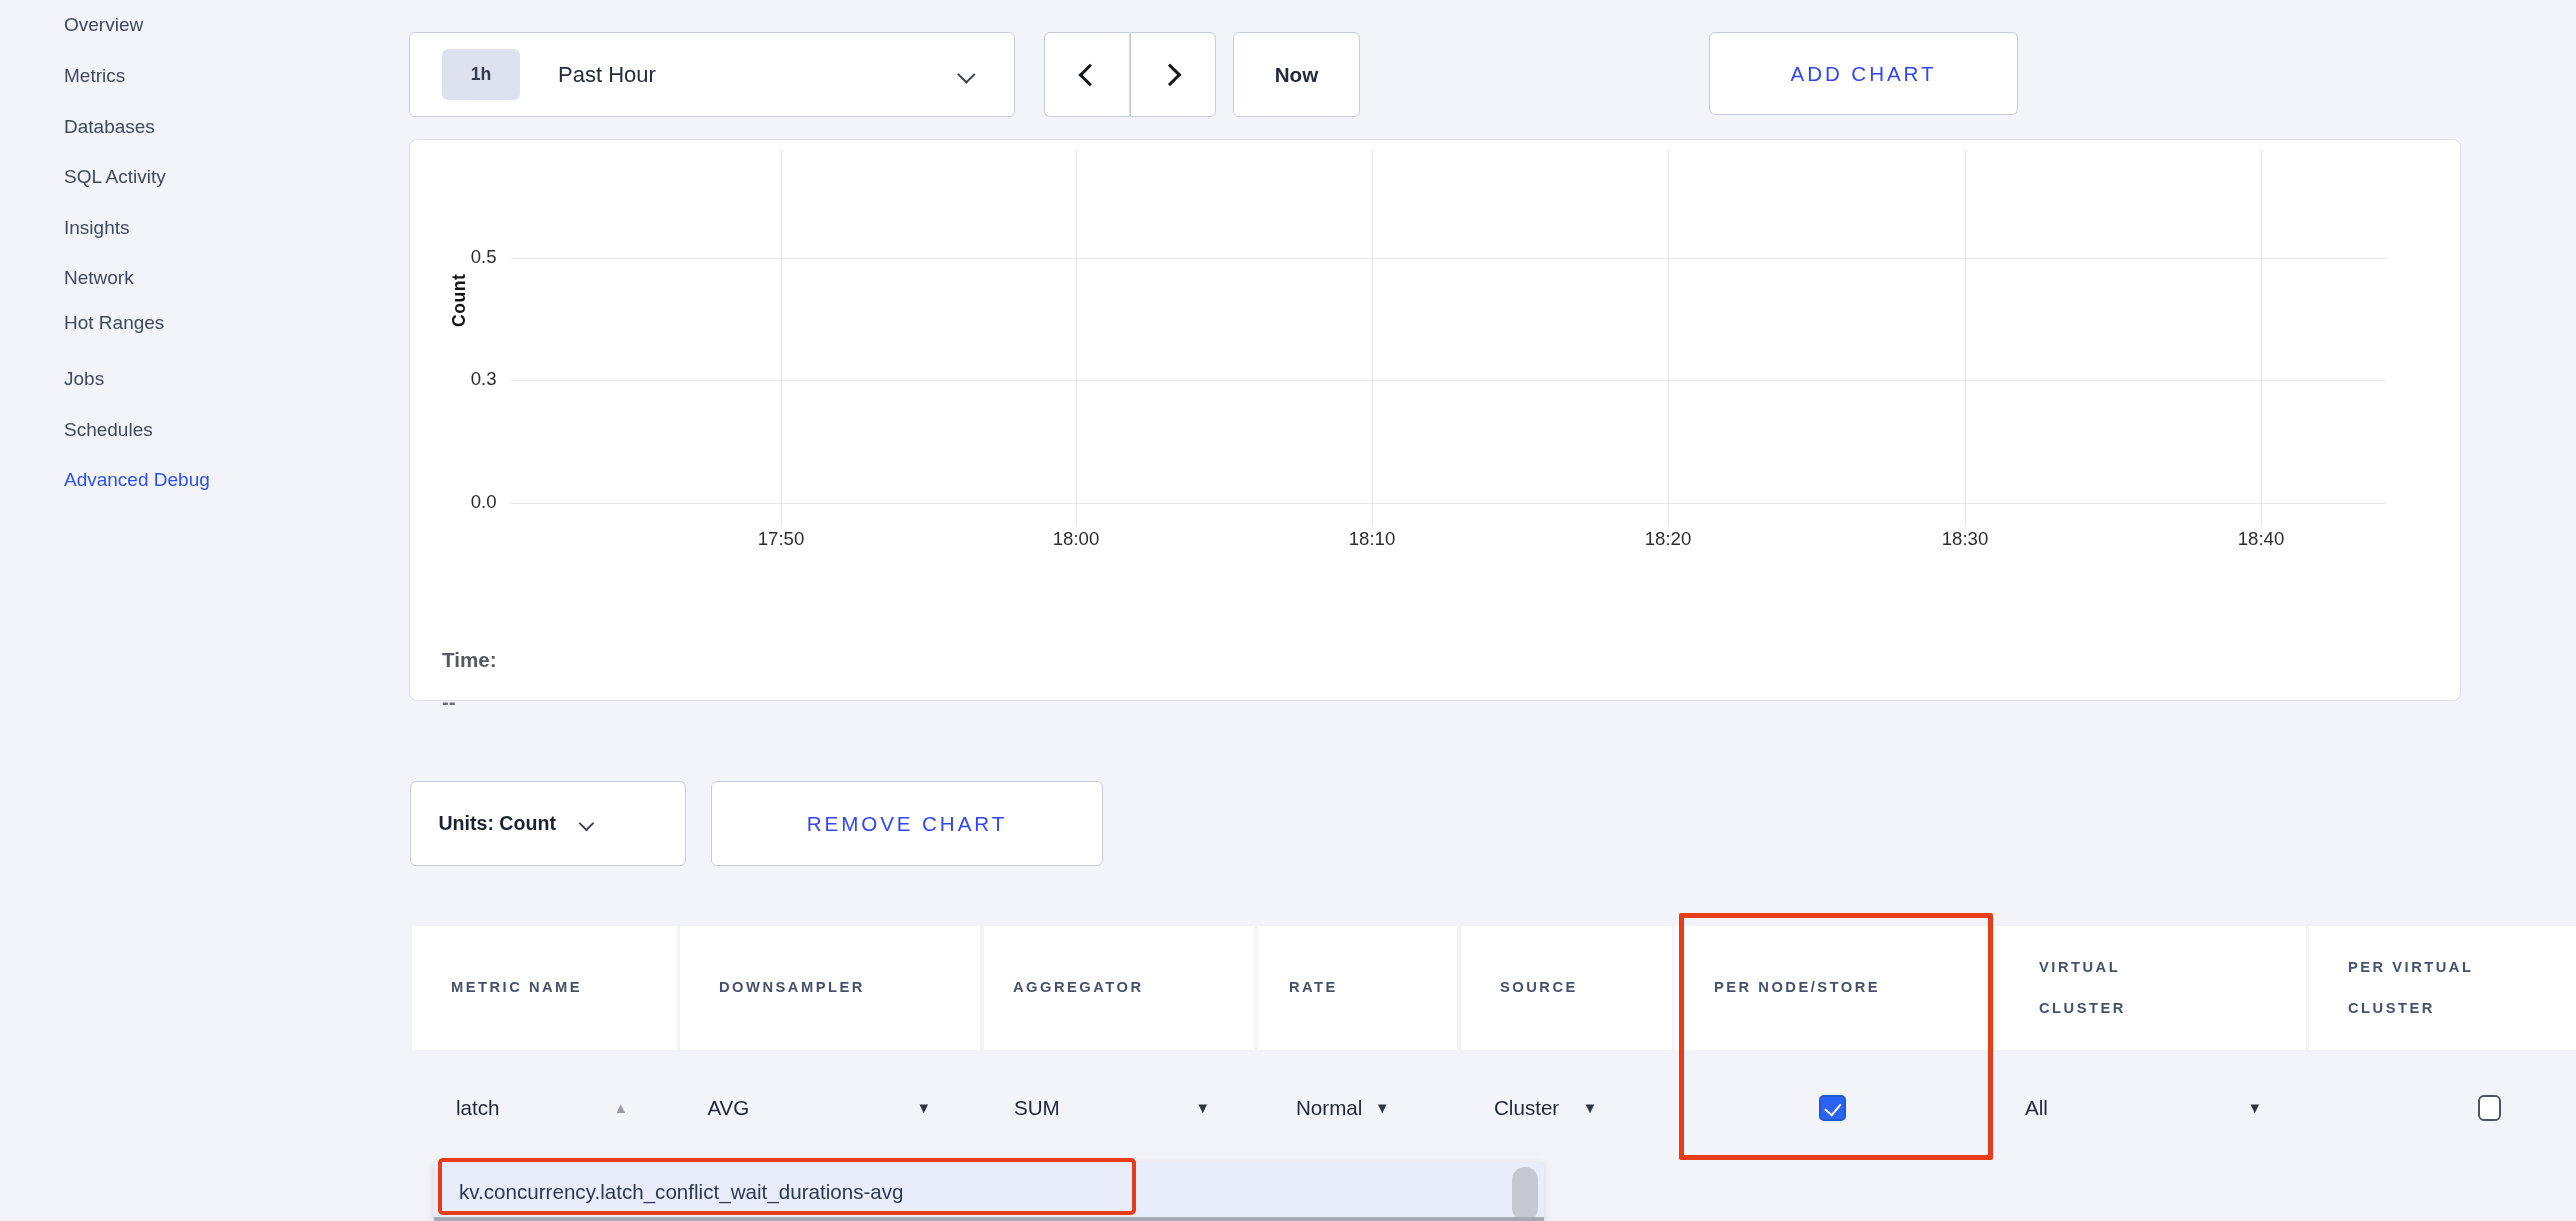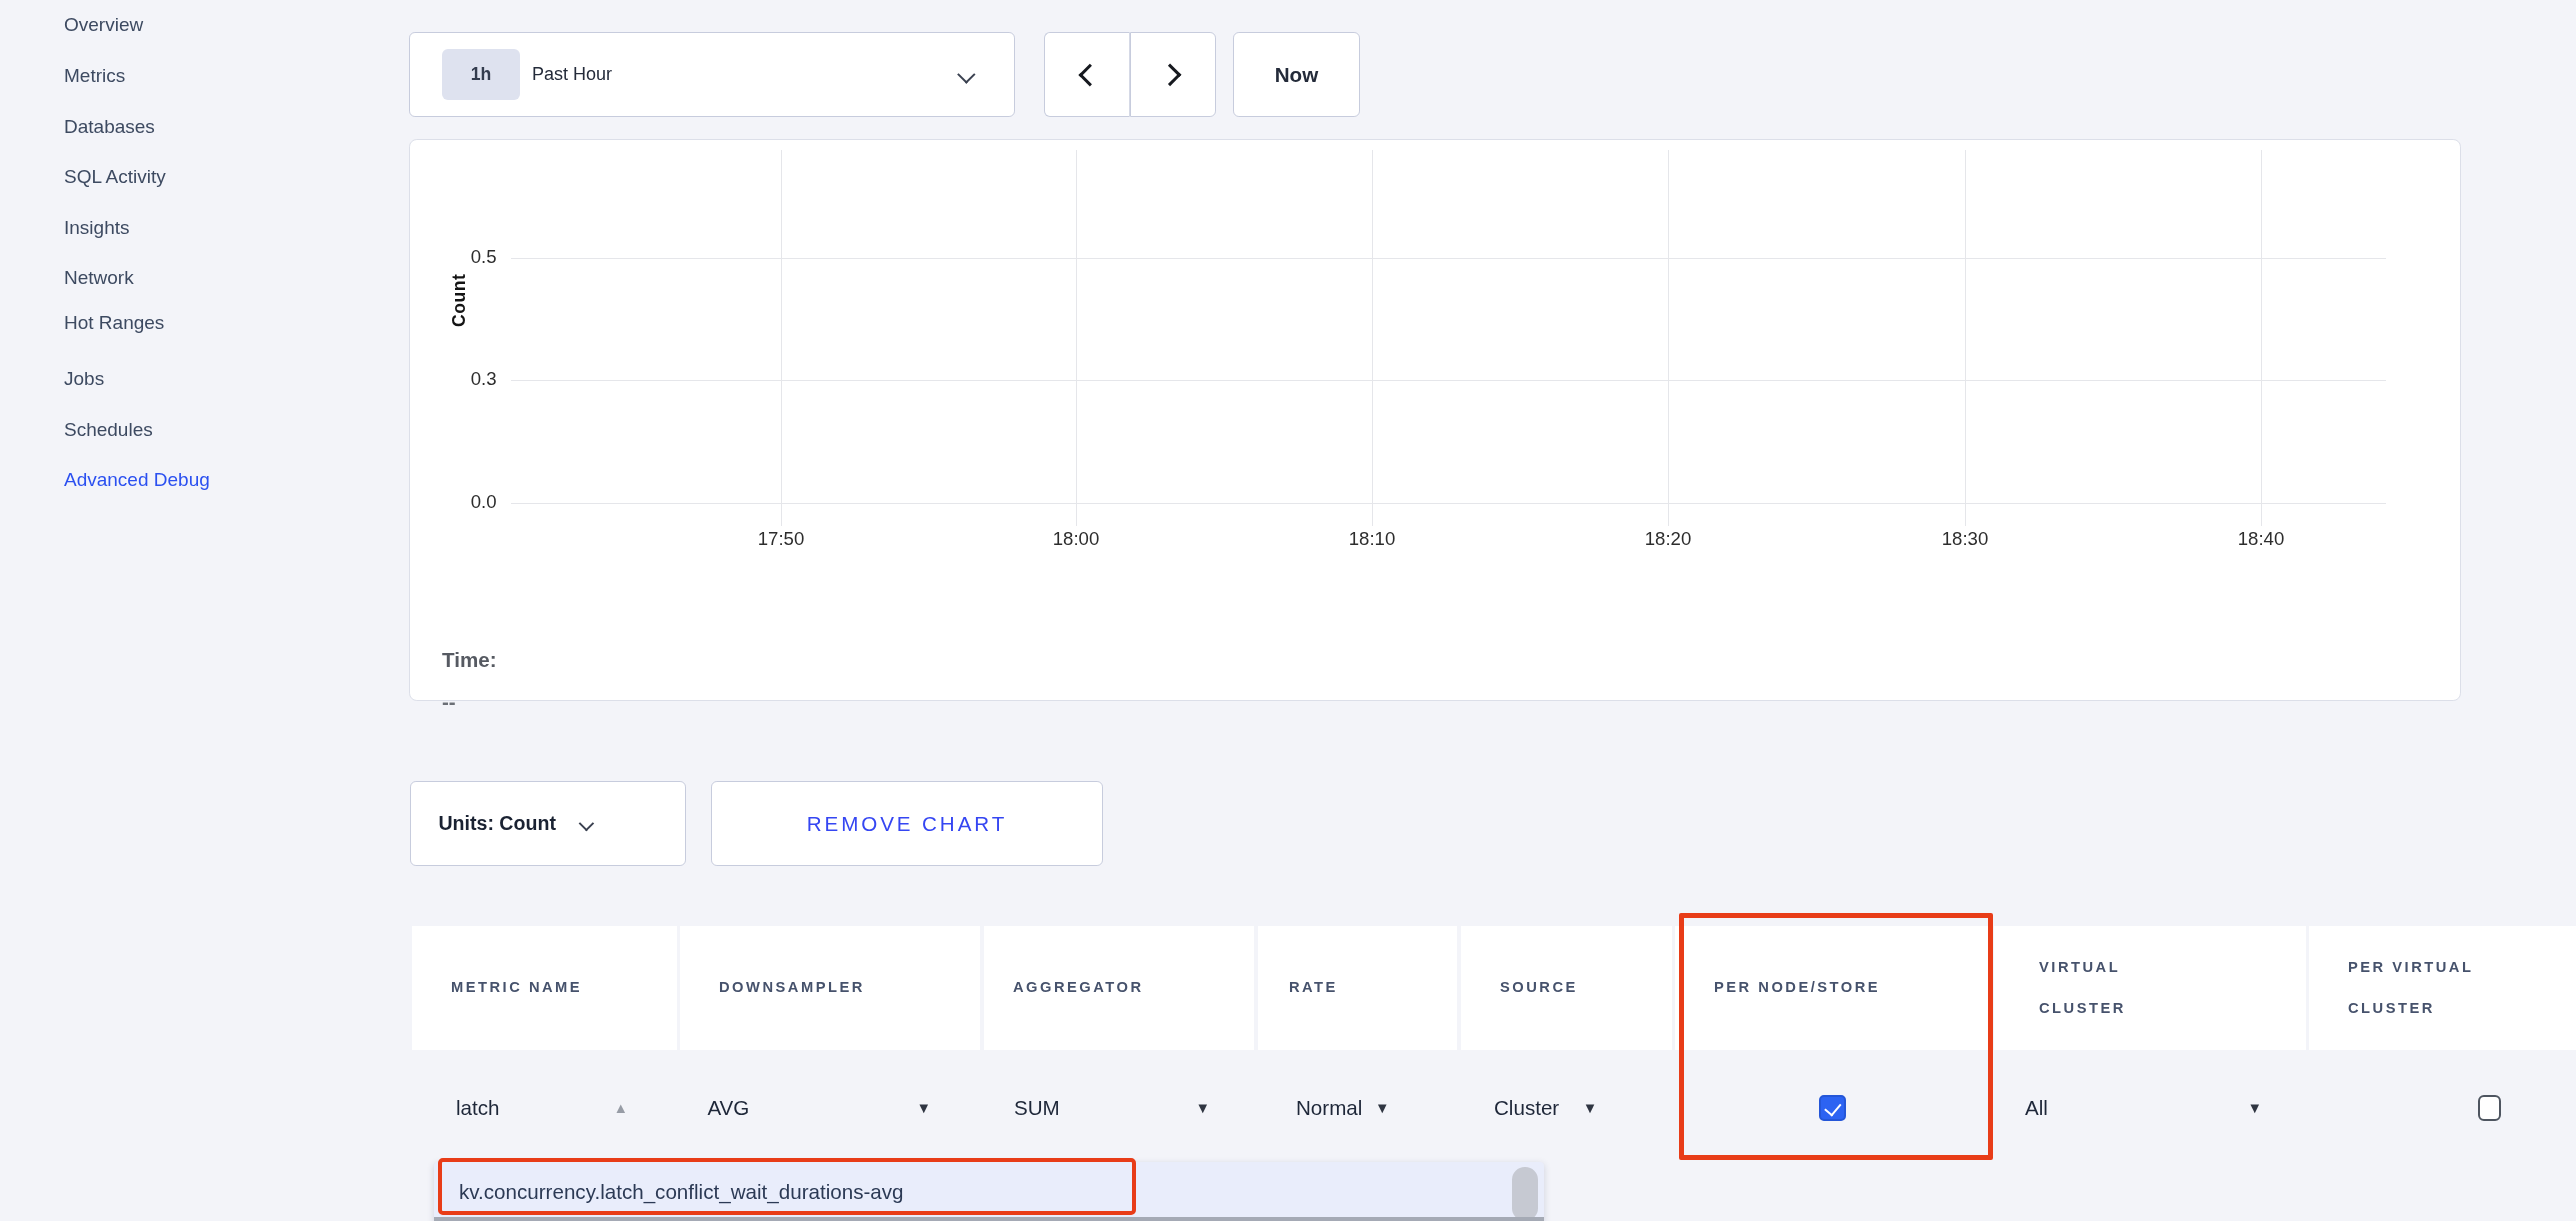--- a/index.html
+++ b/index.html
@@ -25,21 +25,21 @@
     background:#fff;border:1px solid #c7ccdd;border-radius:5.9px;
     display:flex;align-items:center;justify-content:center;
     box-sizing:border-box;cursor:pointer;
   }
   .range-select{left:409px;top:32px;width:606px;height:85px;justify-content:flex-start;}
   .range-badge{
     margin-left:32px;width:78px;height:51px;border-radius:5.9px;background:#dee2ef;
     display:flex;align-items:center;justify-content:center;
     font-size:17.6px;font-weight:700;color:#333c4e;
   }
-  .range-label{margin-left:12px;font-size:18px;color:#242b3a;}
+  .range-label{margin-left:38px;font-size:22px;color:#242b3a;}
   .chev{
     width:12.7px;height:12.7px;box-sizing:border-box;
     border-right:2.5px solid #3a4150;border-bottom:2.5px solid #3a4150;
     transform:rotate(45deg);
   }
   .range-select .chev{position:absolute;right:41px;top:35px;}
 
   .pager{left:1044px;top:32px;width:172px;height:85px;display:flex;}
   .pager .half{
     flex:1;background:#fff;border:1px solid #c7ccdd;box-sizing:border-box;
@@ -180,20 +180,23 @@
       </div>
     <div class="half right">
         <span class="chev-right"></span>
       </div>
   </div>
 
   <div class="abs btn now-btn">
       <span>Now</span>
     </div>
 
+  <div class="abs btn add-chart ghost-blue">
+      <span>ADD CHART</span>
+    </div>
 
   <div class="abs chart-card">
     <div class="abs ylab">Count</div>
 
     <div class="abs ytick" style="top:106px;">0.5</div>
     <div class="abs ytick" style="top:228px;">0.3</div>
     <div class="abs ytick" style="top:351px;">0.0</div>
 
     <div>
       <div class="abs hgrid" style="top:118px;"></div>

